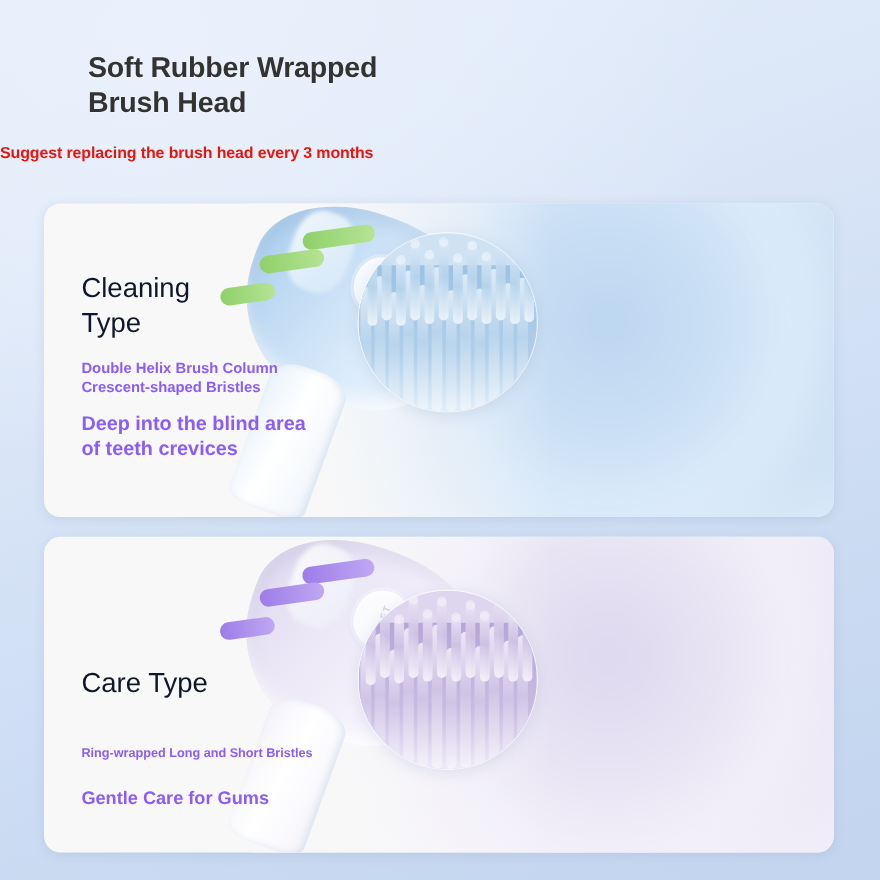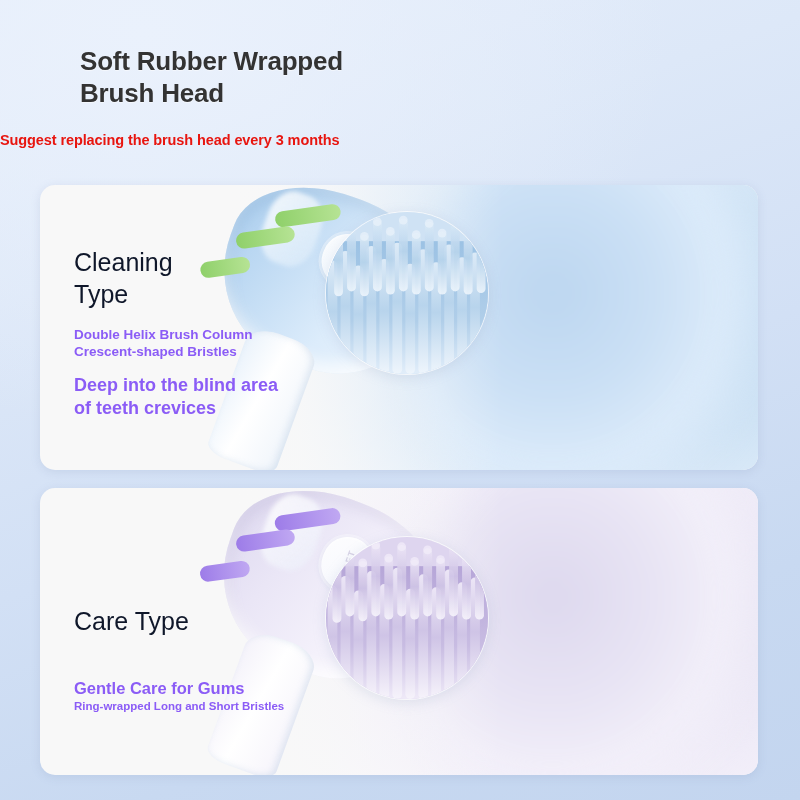--- a/index.html
+++ b/index.html
@@ -422,20 +422,20 @@
             <circle cx="70.7" cy="14" r="2.7"></circle>
             <circle cx="78.7" cy="5" r="2.7"></circle>
             <circle cx="86.7" cy="12" r="2.7"></circle>
             <circle cx="94.7" cy="9" r="2.7"></circle>
           </g>
         </svg>
       </div>
 
       <div class="text-panel" id="text-care">
         <div class="type-title">Care Type</div>
+        <div class="feature-line a">Ring-wrapped Long and Short Bristles</div>
         <div class="feature-line b">Gentle Care for Gums</div>
-        <div class="feature-line a">Ring-wrapped Long and Short Bristles</div>
       </div>
 
     </div>
   </div>
 
 </div>
 
 </body></html>

